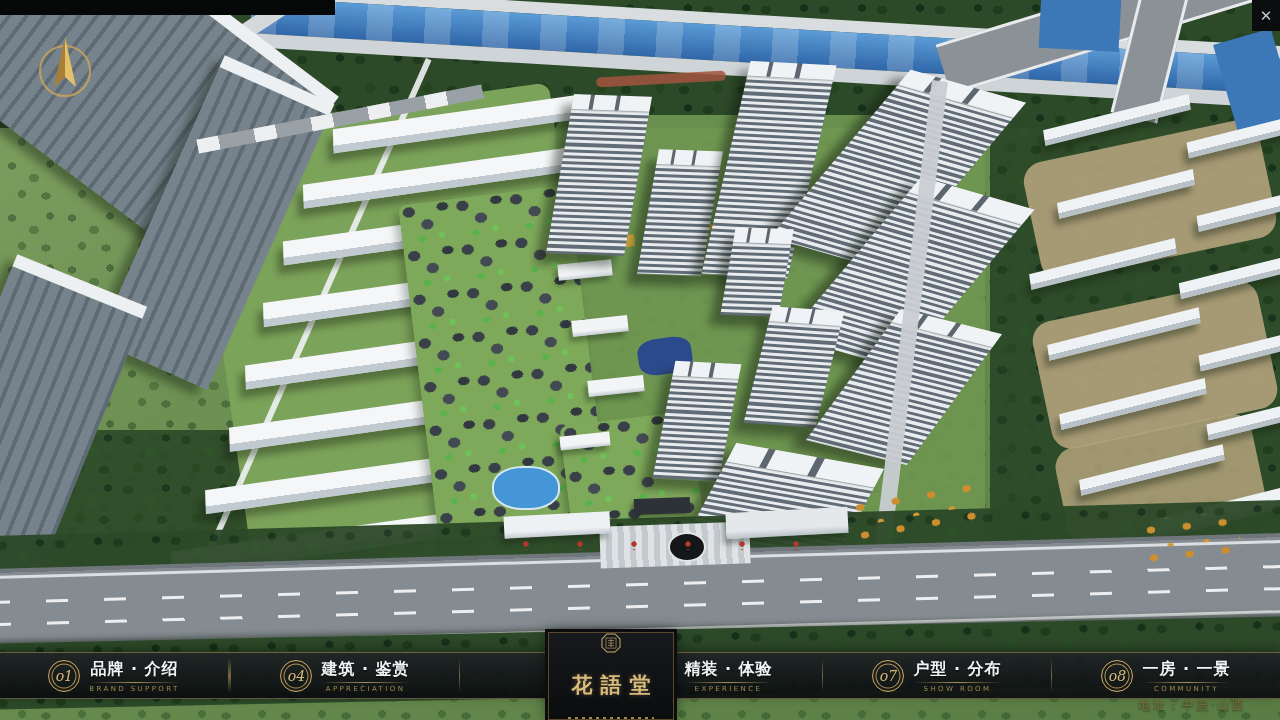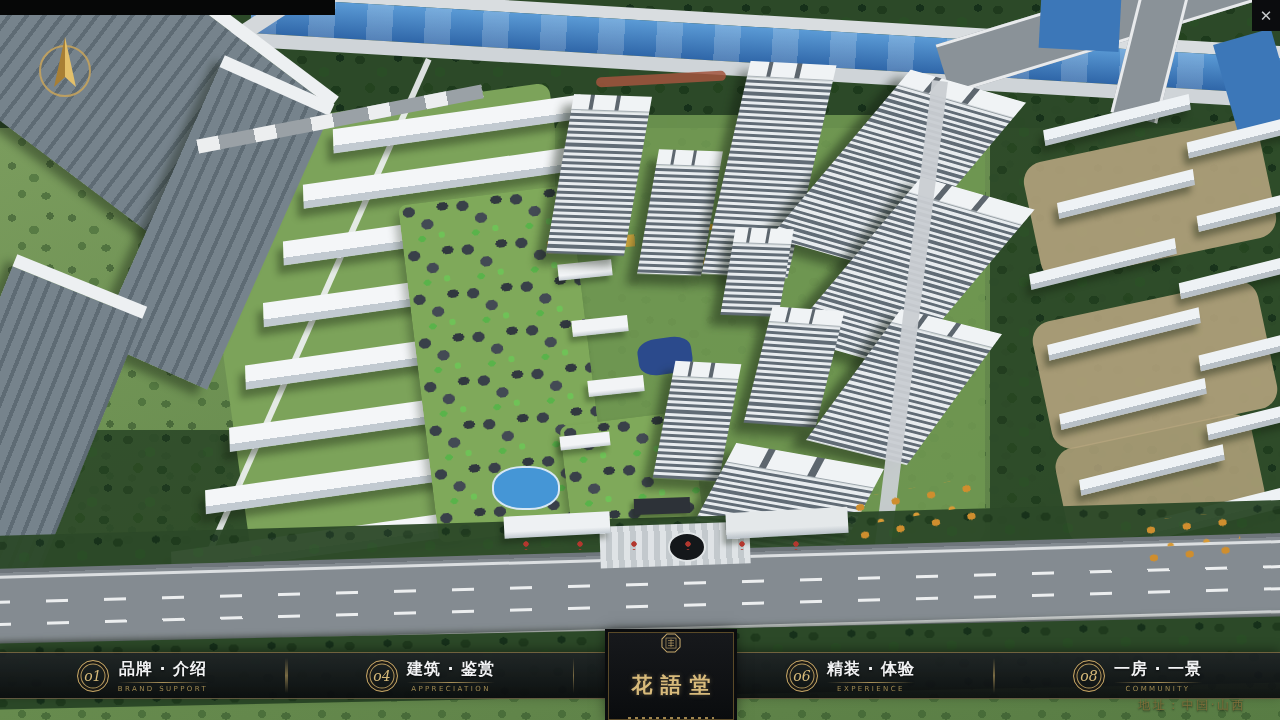--- a/index.html
+++ b/index.html
@@ -51,21 +51,21 @@
   .sep{width:1px;margin:5px 0;background:linear-gradient(180deg,transparent,rgba(200,170,100,.55),transparent);}
   .badge{width:30px;height:30px;border-radius:50%;border:1px solid #c8a765;flex:0 0 30px;
     box-shadow:inset 0 0 0 2.5px rgba(10,12,14,.9),inset 0 0 0 3.5px rgba(200,167,101,.9);
     display:flex;align-items:center;justify-content:center;color:#d7ba79;
     font-family:"DejaVu Serif","Liberation Serif",serif;font-style:italic;font-size:14px;}
   .labels{display:flex;flex-direction:column;align-items:center;gap:2px;}
   .cn{color:#f2f3f4;font-size:16px;font-weight:bold;letter-spacing:1px;text-shadow:0 1px 2px rgba(0,0,0,.6);white-space:nowrap;}
   .rule{width:100%;height:1px;background:linear-gradient(90deg,transparent,rgba(195,165,100,.85),transparent);}
   .en{color:#a08a52;font-size:7px;letter-spacing:2.4px;white-space:nowrap;}
   .logo-gap{width:132px;}
-  .logo{position:absolute;left:608px;top:632px;width:124px;height:86px;
+  .logo{position:absolute;left:548px;top:632px;width:124px;height:86px;
     background:linear-gradient(180deg,#17191c,#0a0c0e);border:1px solid #5a4a28;
     box-shadow:0 0 0 3px #0a0c0e,0 0 14px rgba(0,0,0,.65);
     display:flex;flex-direction:column;align-items:center;justify-content:center;gap:18px;cursor:pointer;}
   .logo-title{color:#d9bb7b;font-size:21px;letter-spacing:8px;padding-left:8px;font-weight:bold;
     font-family:"DejaVu Serif","Liberation Serif",serif;text-shadow:0 0 5px rgba(217,187,123,.35);}
   .logo-orn{width:86px;height:3px;background:repeating-linear-gradient(90deg,rgba(176,146,84,.9) 0 3px,transparent 3px 7px);}
   .address{position:absolute;right:34px;top:697px;color:#7e6f3a;font-size:12px;letter-spacing:2.5px;
     text-shadow:0 1px 2px rgba(0,0,0,.7);}
   .close{position:absolute;left:1252px;top:0;width:28px;height:31px;background:#0b0c0e;border:none;
     color:#c7cacc;font-size:15px;display:flex;align-items:center;justify-content:center;cursor:pointer;}
@@ -248,20 +248,30 @@
       <span class="badge">
           <i>o6</i>
         </span>
       <span class="labels">
         <span class="cn">精装 · 体验</span>
         <span class="rule"></span>
         <span class="en">EXPERIENCE</span>
       </span>
     </div>
     <div class="sep"></div>
+    <div class="nav-item">
+      <span class="badge">
+          <i>o7</i>
+        </span>
+      <span class="labels">
+        <span class="cn">户型 · 分布</span>
+        <span class="rule"></span>
+        <span class="en">SHOW ROOM</span>
+      </span>
+    </div>
     <div class="sep"></div>
     <div class="nav-item">
       <span class="badge">
           <i>o8</i>
         </span>
       <span class="labels">
         <span class="cn">一房 · 一景</span>
         <span class="rule"></span>
         <span class="en">COMMUNITY</span>
       </span>

